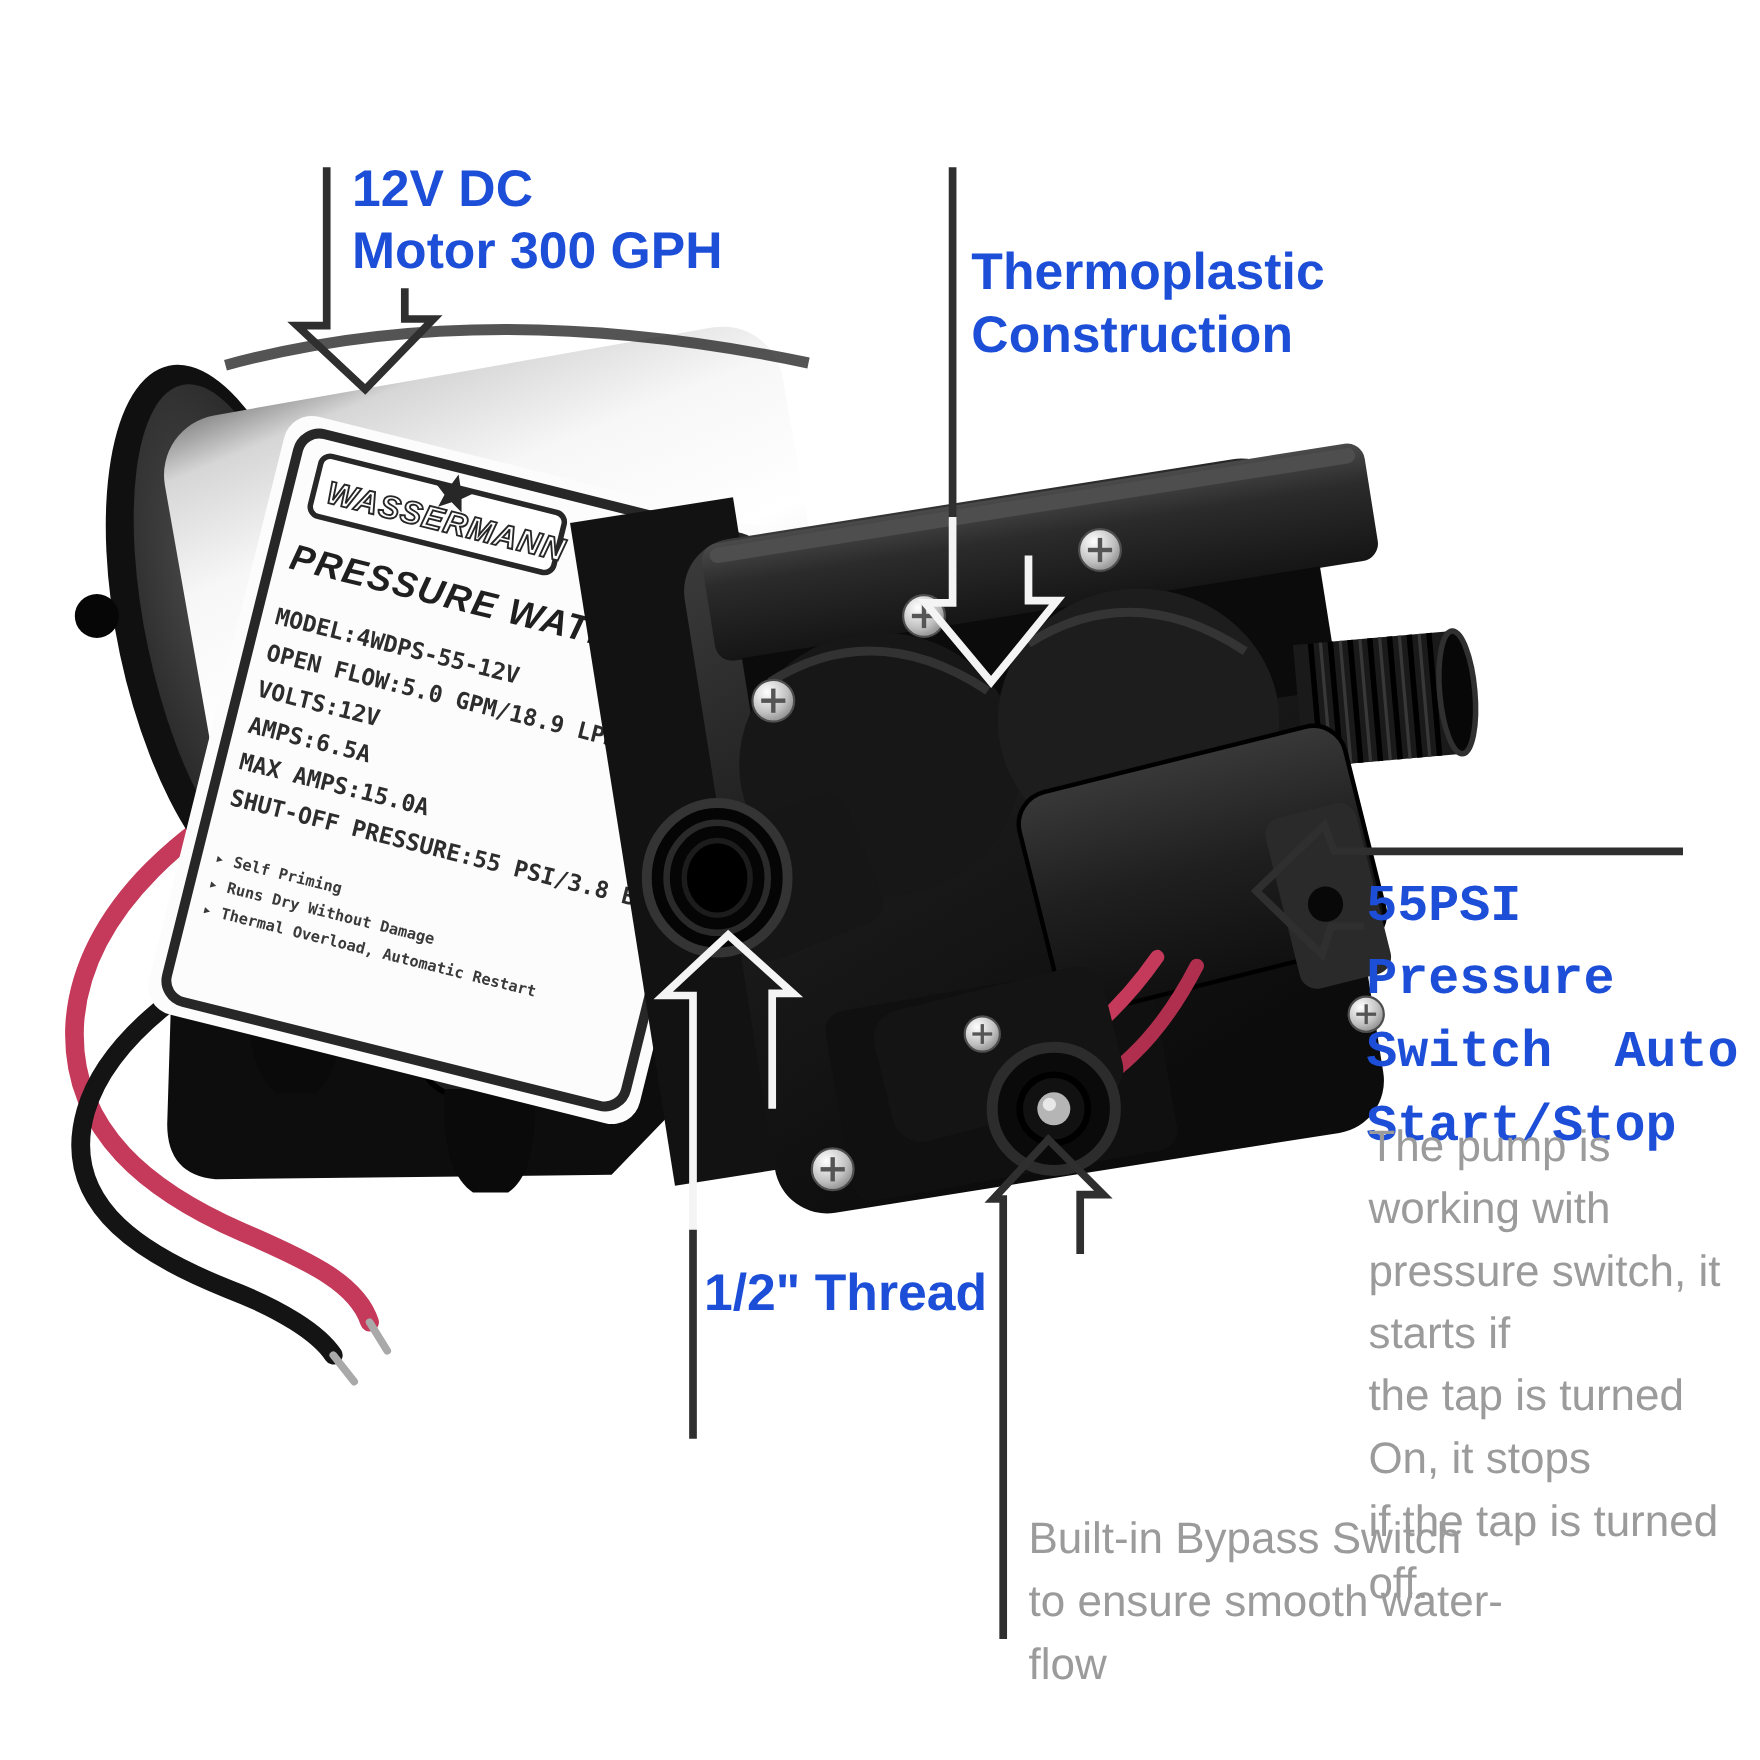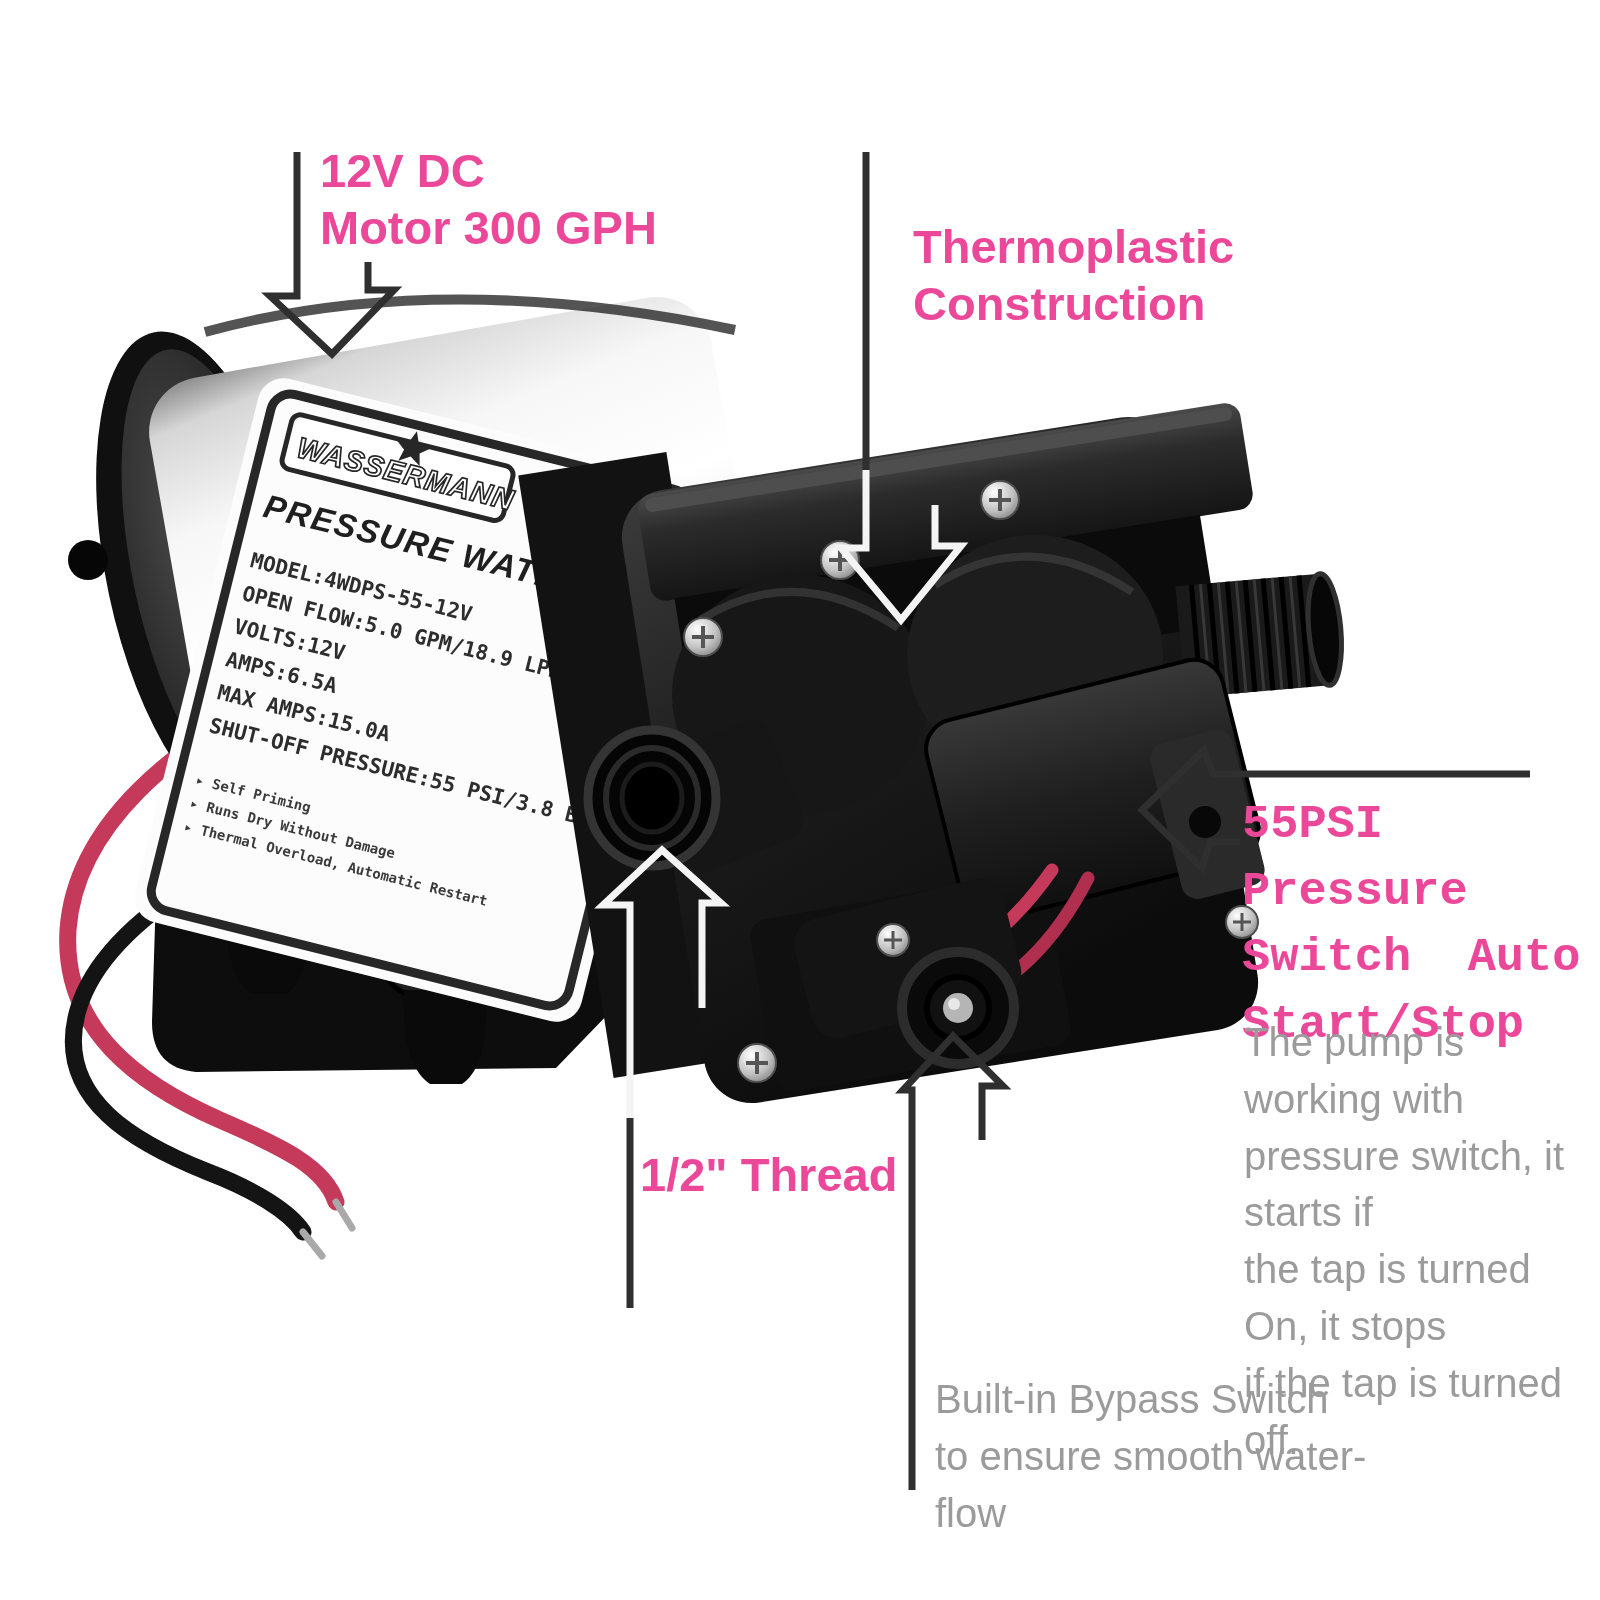--- a/index.html
+++ b/index.html
@@ -3,21 +3,21 @@
 <meta charset="utf-8">
 <style>
   html,body { margin:0; padding:0; background:#ffffff; }
   .stage {
     position:relative; width:1600px; height:1600px; background:#ffffff;
     overflow:hidden; font-family:"Liberation Sans", sans-serif;
   }
   .stage svg { position:absolute; left:0; top:0; }
   .callout-h {
     position:absolute; white-space:pre-wrap;
-    font-weight:bold; font-size:47px; line-height:1.22; color:#ec4899;
+    font-weight:bold; font-size:47px; line-height:1.22; color:#1d4ed8;
     letter-spacing:0px;
   }
   .callout-p {
     position:absolute; white-space:pre-wrap;
     font-weight:normal; font-size:40px; line-height:1.42; color:#9b9b9b;
   }
   #label-pressure { line-height:1.42; }
   .svg-label-title { font-family:"Liberation Sans", sans-serif; font-weight:bold; font-style:italic; }
   .svg-spec { font-family:"DejaVu Sans Mono", monospace; font-weight:bold; }
   .svg-feature { font-family:"DejaVu Sans Mono", monospace; font-weight:bold; }
@@ -237,21 +237,21 @@
       <path d="M630,1120 L630,905 L603,905 L662,850 L721,903 L702,903 L702,1008" stroke="#f4f4f4" stroke-width="7"></path>
       <path d="M630,1118 L630,1308" stroke="#2f2f2f" stroke-width="7"></path>
 
       <path d="M912,1490 L912,1090 L903,1090 L953,1036 L1003,1086 L982,1086 L982,1140" stroke="#2f2f2f" stroke-width="7"></path>
     </g>
   </svg>
 
   <div id="label-motor" class="callout-h" style="left:320px; top:142px;">12V DC
 Motor 300 GPH</div>
 
-  <div id="label-thermo" class="callout-h" style="left:913px; top:218px;">Thermoplastic
+  <div id="label-thermo" class="callout-h" style="left:883px; top:218px;">Thermoplastic
 Construction</div>
 
   <div id="label-pressure" class="callout-h" style="left:1242px; top:792px;font-family:Liberation Mono, monospace;">55PSI Pressure
 Switch  Auto
 Start/Stop</div>
 
   <div id="desc-pressure" class="callout-p" style="left:1244px; top:1014px;">The pump is working with
 pressure switch, it starts if
 the tap is turned On, it stops
 if the tap is turned off.</div>

